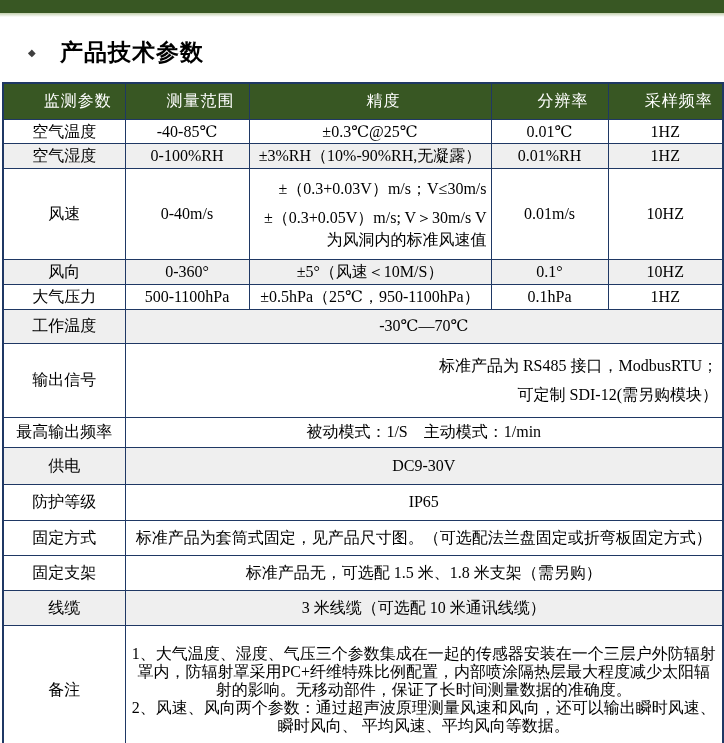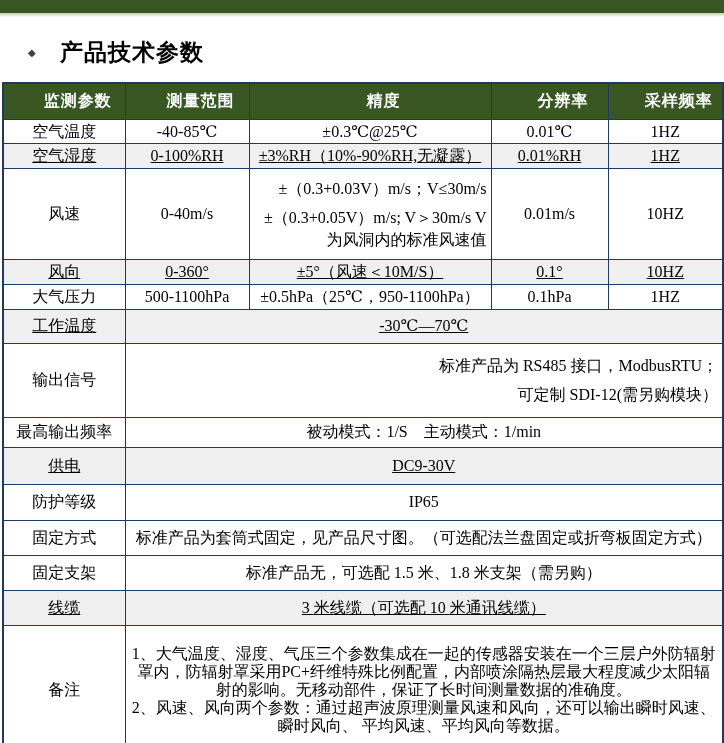--- a/index.html
+++ b/index.html
@@ -50,26 +50,26 @@
     border:1px solid var(--border);
     text-align:center;
     vertical-align:middle;
     padding:1px 4px;
     line-height:1.35;
   }
   table.spec thead tr{height:36px;}
   table.spec thead th{
     background:var(--brand);
     color:#ffffff;
-    font-weight:bold;
+    font-weight:normal;
     font-size:16px;
     letter-spacing:1px;
     padding-left:31px;
   }
-  tbody tr.shaded td{background:var(--shade);text-decoration:underline;}
+  tbody tr.shaded td{background:var(--shade);}
   tbody tr:nth-child(1){height:16px;}
   tbody tr:nth-child(2){height:24px;}
   tbody tr:nth-child(3){height:90px;}
   tbody tr:nth-child(4){height:23px;padding-left:42px;}
   tbody tr:nth-child(5){height:24px;}
   tbody tr:nth-child(6){height:34px;}
   tbody tr:nth-child(7){height:74px;}
   tbody tr:nth-child(8){height:30px;}
   tbody tr:nth-child(9){height:37px;}
   tbody tr:nth-child(10){height:36px;margin-top:28px;}

